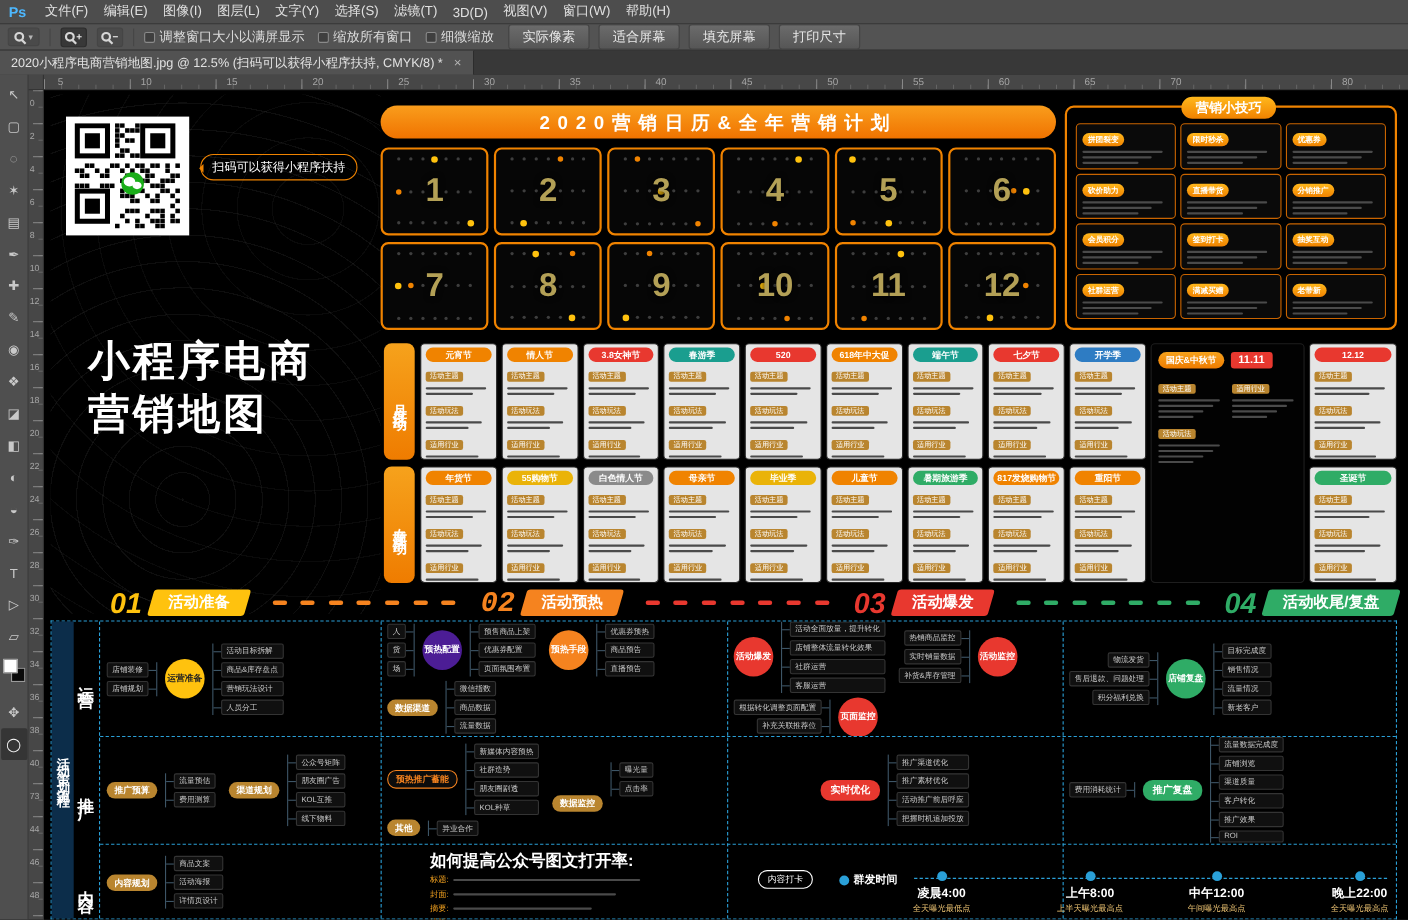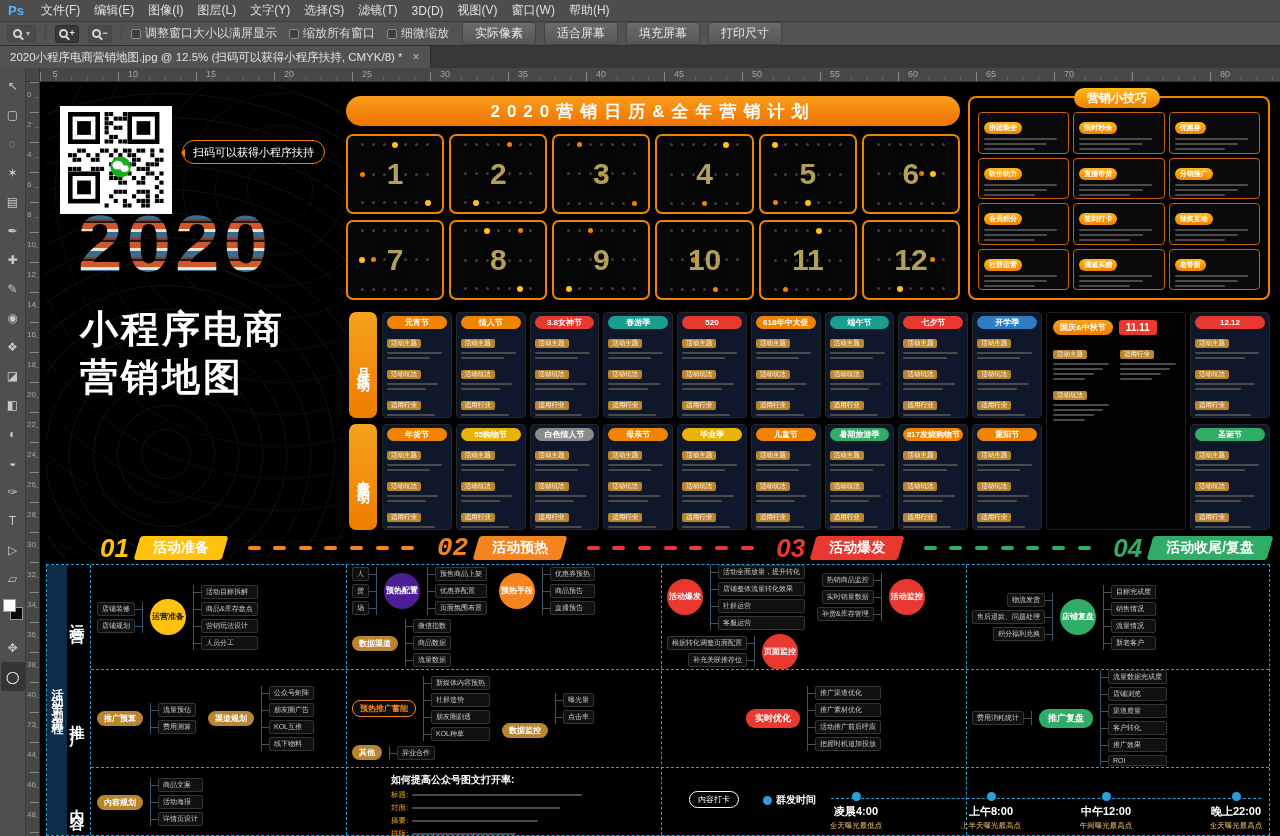--- a/index.html
+++ b/index.html
@@ -89,21 +89,21 @@
 .tip{background:#0a0a0a;border:1px solid #c96400;border-radius:4px;padding:3px 5px;overflow:hidden}
 .tip-tag{display:inline-block;background:linear-gradient(180deg,#ffb81c,#f08200);color:#fff;font-size:7px;
   font-weight:700;padding:1px 5px;border-radius:7px;margin-bottom:1px;white-space:nowrap}
 .ph{height:2px;background:#4a4a4a;border-radius:1px;margin:3px 0}
 .rtab{position:absolute;left:309px;width:28px;height:106px;background:linear-gradient(180deg,#f6a21c,#ef7c00);
   border-radius:7px;color:#fff;font-weight:800;font-size:13px;writing-mode:vertical-rl;letter-spacing:4px;
   display:flex;align-items:center;justify-content:center}
 #tab-monthly{top:230px}#tab-special{top:342px}
 #cards1,#cards2{position:absolute;left:342px;width:660px;height:106px;display:flex;gap:4px}
 #cards1{top:230px}#cards2{top:342px}
-.card{flex:1;background:#0f172a;border:1px solid #262626;border-radius:4px;padding:3px 4px;overflow:hidden}
+.card{flex:1;background:#e5e5e5;border:1px solid #262626;border-radius:4px;padding:3px 4px;overflow:hidden}
 .card-head{height:13px;border-radius:7px;color:#fff;font-size:8px;font-weight:700;display:flex;
   align-items:center;justify-content:center;margin-bottom:2px;white-space:nowrap;overflow:hidden}
 .ftag{display:inline-block;background:#b9852f;color:#fff;font-size:6.5px;padding:0 4px;border-radius:2px;margin-top:3px;white-space:nowrap}
 #big-panel{position:absolute;left:1006px;top:230px;width:140px;height:218px;background:#020202;
   border:1px solid #1e1e1e;border-radius:4px;padding:7px 6px}
 .bp-head{display:flex;gap:6px;align-items:center}
 .bp-pill{background:linear-gradient(180deg,#f6a21c,#ef7c00);color:#fff;font-size:8px;font-weight:700;
   padding:2px 7px;border-radius:8px;white-space:nowrap}
 .bp-red{background:#e8382f;color:#fff;font-size:10px;font-weight:800;padding:2px 7px;border-radius:3px}
 .bp-cols{display:flex;gap:8px;margin-top:7px}
@@ -134,21 +134,21 @@
 .tnode.pillOutline{font-size:8px;padding:2px 7px;border-radius:8px;background:#0c0c0c;border:1px solid;white-space:nowrap}
 .tkids{display:flex;flex-direction:column;gap:3px}
 .tkids.right{margin-left:7px;padding-left:7px;border-left:1px solid #3d5566}
 .tkids.left{margin-right:7px;padding-right:7px;border-right:1px solid #3d5566;align-items:flex-end}
 .tk{position:relative;background:#101010;border:1px solid #343434;color:#c9c9c9;font-size:7px;
   padding:1px 4px;border-radius:2px;white-space:nowrap}
 .tkids.right .tk::before{content:"";position:absolute;left:-8px;top:50%;width:7px;height:1px;background:#3d5566}
 .tkids.left .tk::after{content:"";position:absolute;right:-8px;top:50%;width:7px;height:1px;background:#3d5566}
 #content-extra{position:absolute;left:0;top:202px;width:1180px;height:70px}
 #content-block{position:absolute;left:300px;top:6px;width:280px}
-.cb-head{color:#fff;font-size:10px;font-weight:700;margin-bottom:2px}
+.cb-head{color:#fff;font-size:15px;font-weight:700;margin-bottom:2px}
 .clead-row{display:flex;align-items:center;gap:4px;margin:3px 0}
 .clead{color:#f5a31f;font-size:7.5px;flex:none}
 .clead-row .ph{flex:none;margin:0}
 #content-badge{position:absolute;left:598px;top:24px;border:1px solid #fff;border-radius:9px;color:#fff;
   font-size:8px;padding:2px 8px;white-space:nowrap}
 #send-label{position:absolute;left:672px;top:26px;color:#fff;font-size:10px;font-weight:700;
   display:flex;align-items:center;gap:4px;white-space:nowrap}
 #send-label::before{content:"";width:9px;height:9px;border-radius:50%;background:#2aa0d8;flex:none}
 .tline{position:absolute;left:740px;top:31px;width:430px;border-top:1px dashed #2aa0d8}
 .tpoint{position:absolute;top:25px;transform:translateX(-50%);text-align:center;width:96px}
@@ -411,21 +411,20 @@
           <rect x="32" y="80" width="3.6" height="3.6"></rect>
           <rect x="48" y="80" width="3.6" height="3.6"></rect>
           <rect x="52" y="80" width="3.6" height="3.6"></rect>
           <rect x="64" y="80" width="3.6" height="3.6"></rect>
           <rect x="68" y="80" width="3.6" height="3.6"></rect>
           <circle cx="46" cy="48" r="9" fill="#1aad19"></circle>
           <ellipse cx="43.5" cy="46.5" rx="4.6" ry="3.8" fill="#fff"></ellipse>
           <ellipse cx="49.5" cy="49.5" rx="3.6" ry="3" fill="#fff"></ellipse>
         </svg></div>
     <div class="bubble">扫码可以获得小程序扶持</div>
-    <div class="year">2020</div>
     <div class="t1">小程序电商</div>
     <div class="t2">营销地图</div>
   </div>
 
   <div class="cal-banner">2020营销日历&amp;全年营销计划</div>
   <div id="calendar">
       <div class="mcell">
         <div class="mdots">
           <span class="dot"></span>
           <span class="dot"></span>

